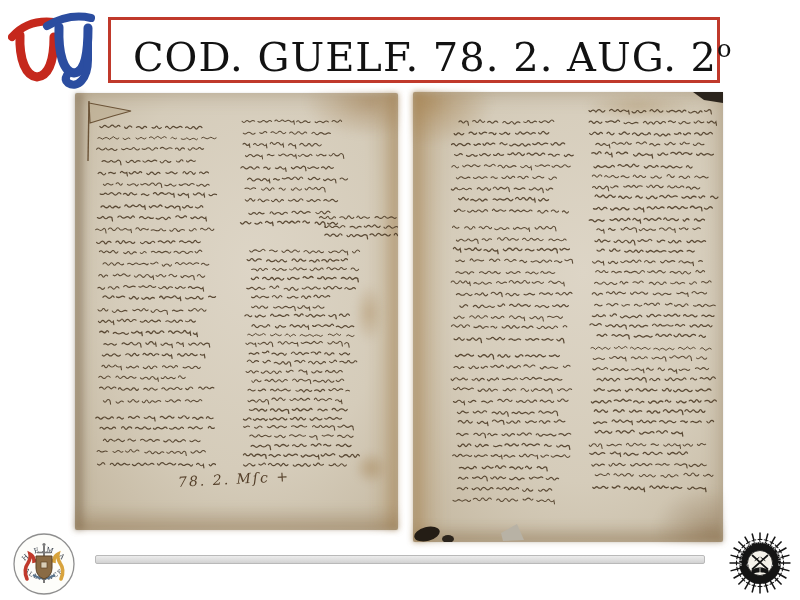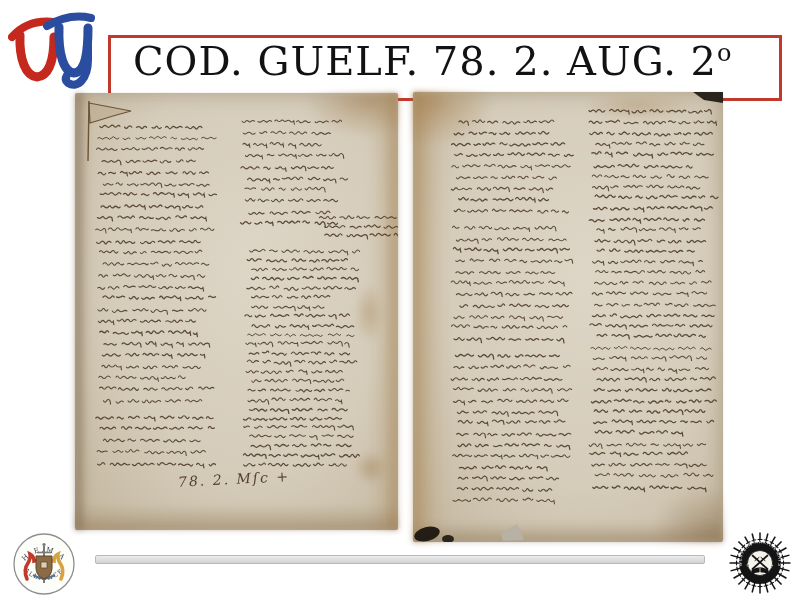--- a/index.html
+++ b/index.html
@@ -3,23 +3,23 @@
 <meta charset="utf-8">
 <style>
   html,body{margin:0;padding:0;}
   body{
     width:800px;height:600px;position:relative;overflow:hidden;
     background:#ffffff;font-family:"DejaVu Serif","Liberation Serif",serif;
   }
   
   .wikt-logo{position:absolute;left:8px;top:10px;width:100px;height:85px;}
   .title-box{
-    position:absolute;left:108px;top:35px;width:674px;height:66px;
+    position:absolute;left:108px;top:17px;width:612px;height:66px;
     border:3px solid #c0392b;background:#ffffff;box-sizing:border-box;
-    display:flex;align-items:flex-start;padding-left:22px;
+    display:flex;align-items:flex-end;padding-left:22px;
   }
   .title-text{
     font-size:40px;color:#121212;letter-spacing:1px;white-space:nowrap;
     font-family:"DejaVu Serif","Liberation Serif",serif;
   }
   .title-text sup{font-size:24px;vertical-align:14px;}
   
   .page{
     position:absolute;border-radius:2px;
     background:radial-gradient(ellipse at 55% 40%, #ddd5c6 0%, #d5ccba 55%, #c2b59d 100%);

